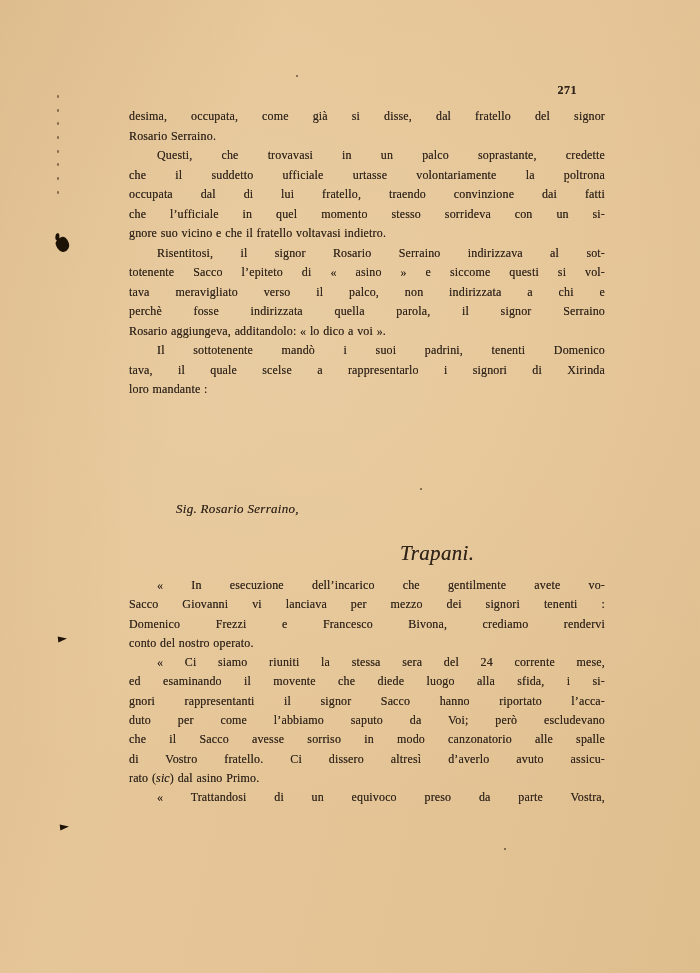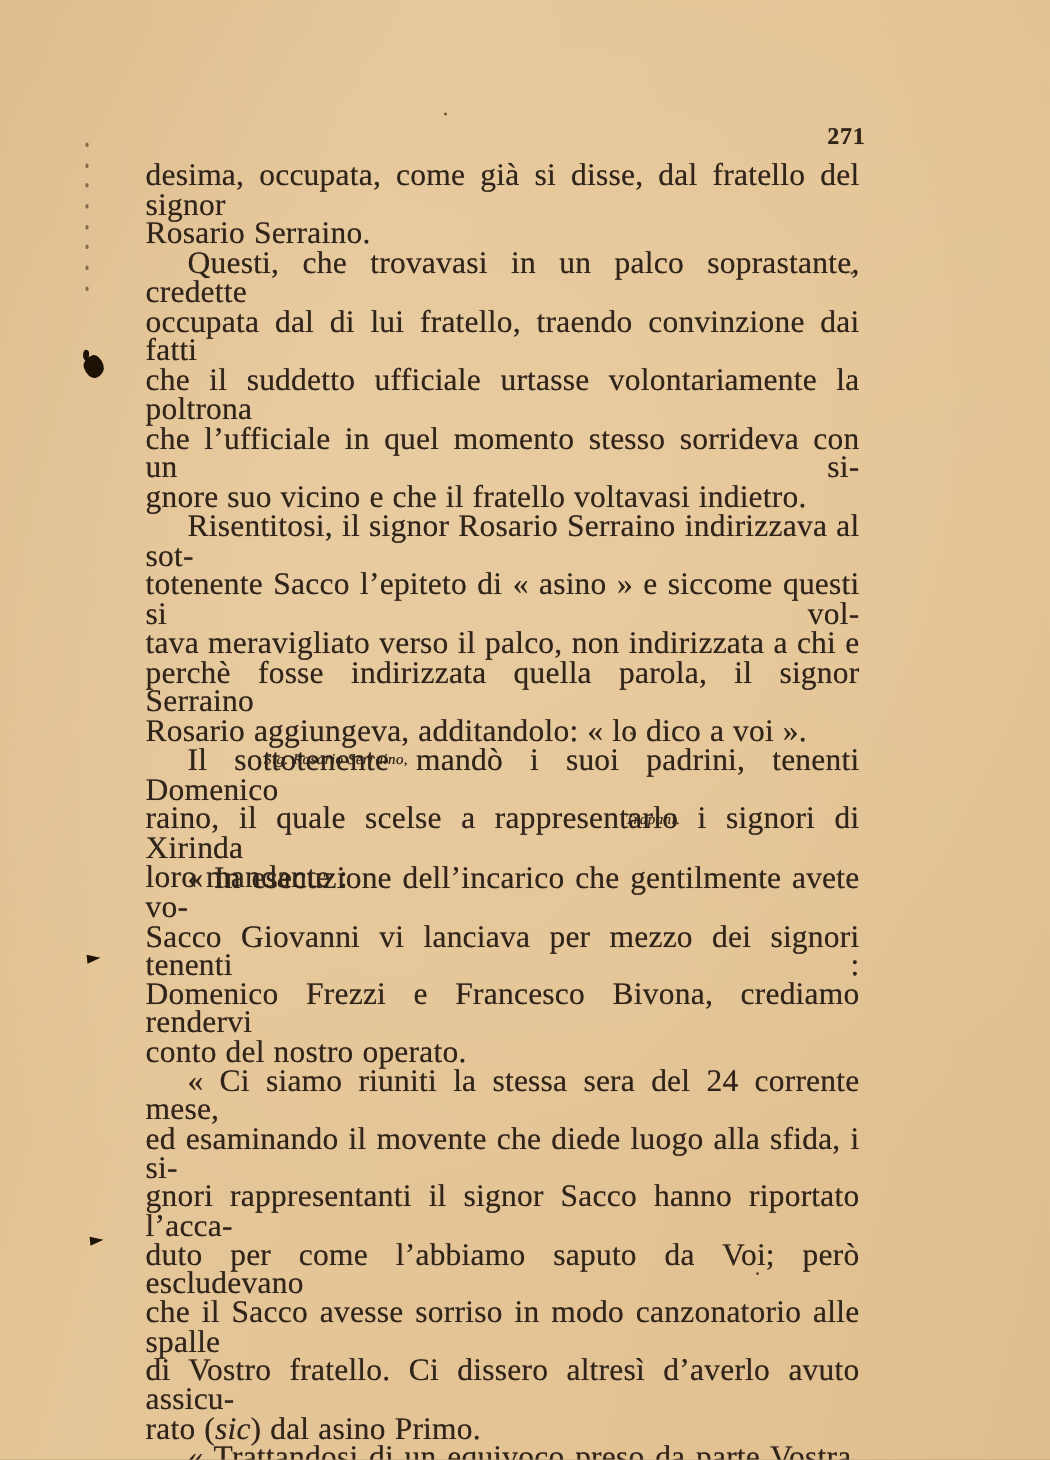--- a/index.html
+++ b/index.html
@@ -13,52 +13,52 @@
     width: 700px; height: 973px;
     overflow: hidden;
     background:
       radial-gradient(ellipse 900px 700px at 45% 35%, rgba(255,244,220,0.14), rgba(0,0,0,0) 70%),
       linear-gradient(104deg, #ddbb8b 0%, #e5c698 30%, #e4c495 62%, #dfbe8e 100%);
     color: #30241a;
   }
   .pageno {
     position: absolute;
     top: 83px; right: 123px;
-    font-size: 16px;
+    font-size: 12px;
     font-weight: bold;
     letter-spacing: 0.5px;
     text-shadow: 0 0 0.5px rgba(48,36,26,0.55);
   }
   .textblock {
     position: absolute;
-    left: 97px; width: 476px;
-    font-size: 21px;
+    left: 129px; width: 476px;
+    font-size: 12px;
     line-height: 19.5px;
     letter-spacing: 0.15px;
     word-spacing: 0.5px;
     text-shadow: 0 0 0.45px rgba(48,36,26,0.6);
   }
   #main-text   { top: 107px; }
   #letter-body { top: 576px; line-height: 19.3px; }
   .para { margin: 0; }
   .line { text-align: justify; text-align-last: left; white-space: normal; }
   .line.just { text-align-last: justify; }
   .line.ind  { text-indent: 28px; }
   .it { font-style: italic; }
   .salutation {
     position: absolute;
     top: 501px; left: 176px;
-    font-size: 10px; font-style: italic;
+    font-size: 13px; font-style: italic;
     letter-spacing: 0.3px;
     text-shadow: 0 0 0.45px rgba(48,36,26,0.6);
   }
   .place {
     position: absolute;
-    top: 541px; left: 417px;
-    font-size: 10px; font-style: italic;
+    top: 541px; left: 400px;
+    font-size: 21px; font-style: italic;
     letter-spacing: 0.3px;
     text-shadow: 0 0 0.45px rgba(48,36,26,0.6);
     text-align: right;
   }
   .speck-col span {
     position: absolute; left: 0;
     width: 2px; height: 3px;
     background: rgba(55,36,18,0.55);
     border-radius: 1px;
   }
@@ -98,35 +98,35 @@
 
   <div class="pageno">271</div>
 
   <div id="main-text" class="textblock">
       <div class="para">
         <div class="line just">desima, occupata, come già si disse, dal fratello del signor</div>
         <div class="line">Rosario Serraino.</div>
       </div>
       <div class="para">
         <div class="line just ind">Questi, che trovavasi in un palco soprastante, credette</div>
+        <div class="line just">che il suddetto ufficiale urtasse volontariamente la poltrona</div>
         <div class="line just">occupata dal di lui fratello, traendo convinzione dai fatti</div>
-        <div class="line just">che il suddetto ufficiale urtasse volontariamente la poltrona</div>
         <div class="line just">che l’ufficiale in quel momento stesso sorrideva con un si-</div>
         <div class="line">gnore suo vicino e che il fratello voltavasi indietro.</div>
       </div>
       <div class="para">
         <div class="line just ind">Risentitosi, il signor Rosario Serraino indirizzava al sot-</div>
         <div class="line just">totenente Sacco l’epiteto di « asino » e siccome questi si vol-</div>
         <div class="line just">tava meravigliato verso il palco, non indirizzata a chi e</div>
         <div class="line just">perchè fosse indirizzata quella parola, il signor Serraino</div>
         <div class="line">Rosario aggiungeva, additandolo: « lo dico a voi ».</div>
       </div>
       <div class="para">
         <div class="line just ind">Il sottotenente mandò i suoi padrini, tenenti Domenico</div>
-        <div class="line just">raino, il quale scelse a rappresentarlo i signori di Xirinda</div>
+        <div class="line just">tava, il quale scelse a rappresentarlo i signori di Xirinda</div>
       </div>
       <div class="para">
         <div class="line">loro mandante :</div>
       </div>
     </div>
 
   <div class="salutation">Sig. Rosario Serraino,</div>
 
   <div class="place">Trapani.</div>
 

